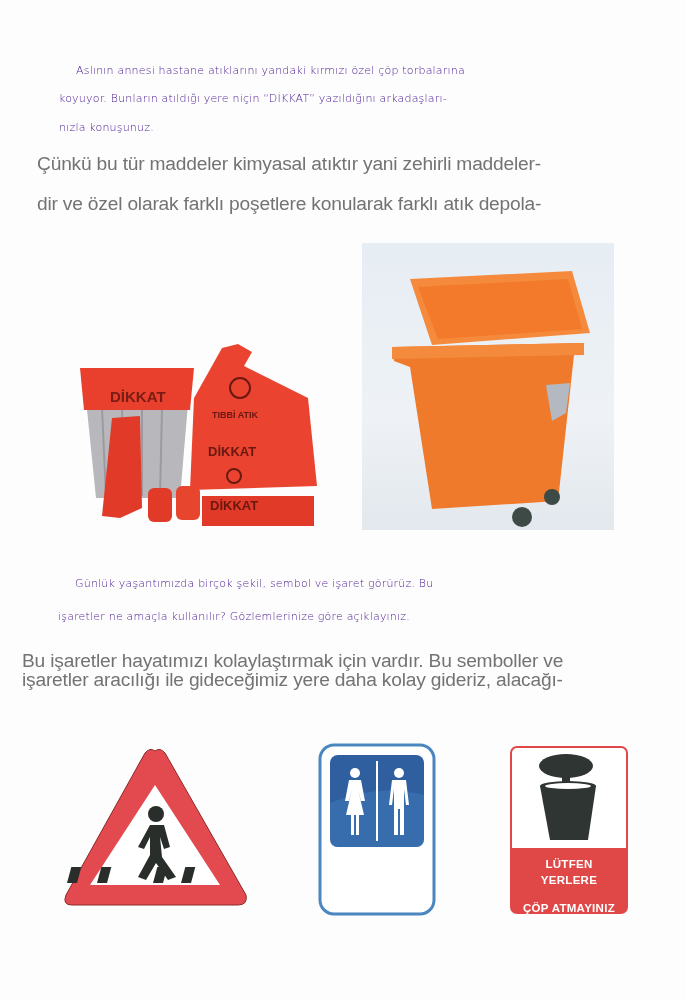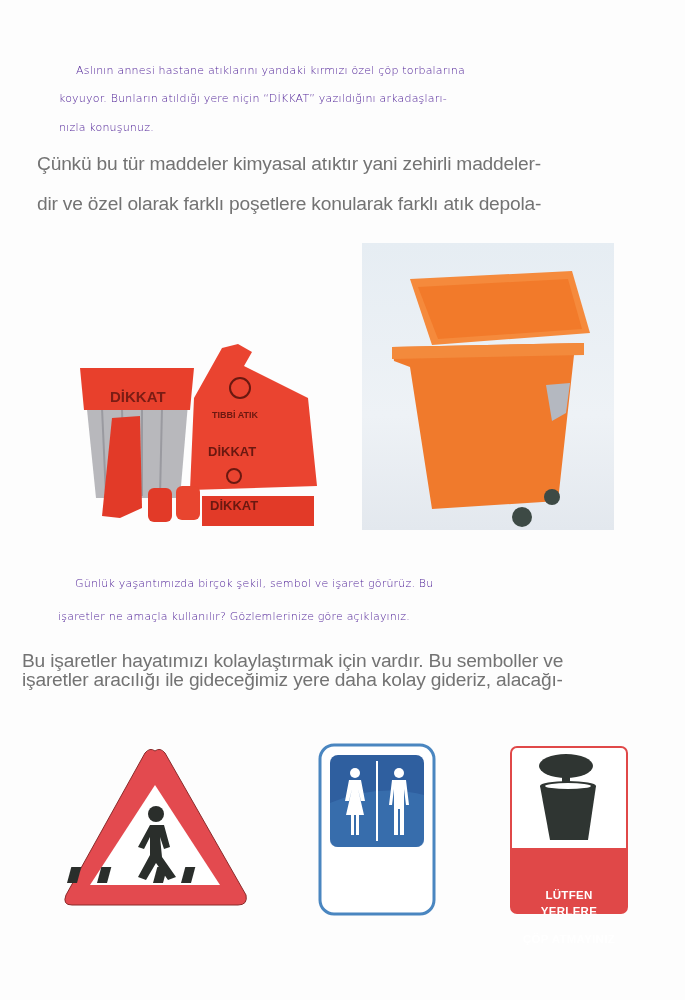--- a/index.html
+++ b/index.html
@@ -25,21 +25,21 @@
     .photo-bags { position: absolute; left: 62px; top: 338px; width: 262px; height: 190px; }
     
     .photo-bin {
       position: absolute; left: 362px; top: 243px; width: 252px; height: 287px;
       background: linear-gradient(180deg, #e6edf3 0%, #eef2f6 60%, #e3e8ee 100%);
     }
     .sign { position: absolute; }
     .sign-text {
       position: absolute; left: 0; right: 0; text-align: center; color: #fff;
       font-family: "Liberation Sans", sans-serif; font-weight: bold;
-      font-size: 11.5px; letter-spacing: 0.3px; margin-top: 31px;
+      font-size: 11.5px; letter-spacing: 0.3px;
     }
   </style>
 </head>
 <body>
 
 <div class="printed" style="left:76px; top:64px; width:600px; height:90px;">
   <div class="line" style="top:0;">Aslının annesi hastane atıklarını yandaki kırmızı özel çöp torbalarına</div>
   <div class="line" style="top:28px; left:-17px;">koyuyor. Bunların atıldığı yere niçin “DİKKAT” yazıldığını arkadaşları-</div>
   <div class="line" style="top:57px; left:-17px;">nızla konuşunuz.</div>
 </div>

